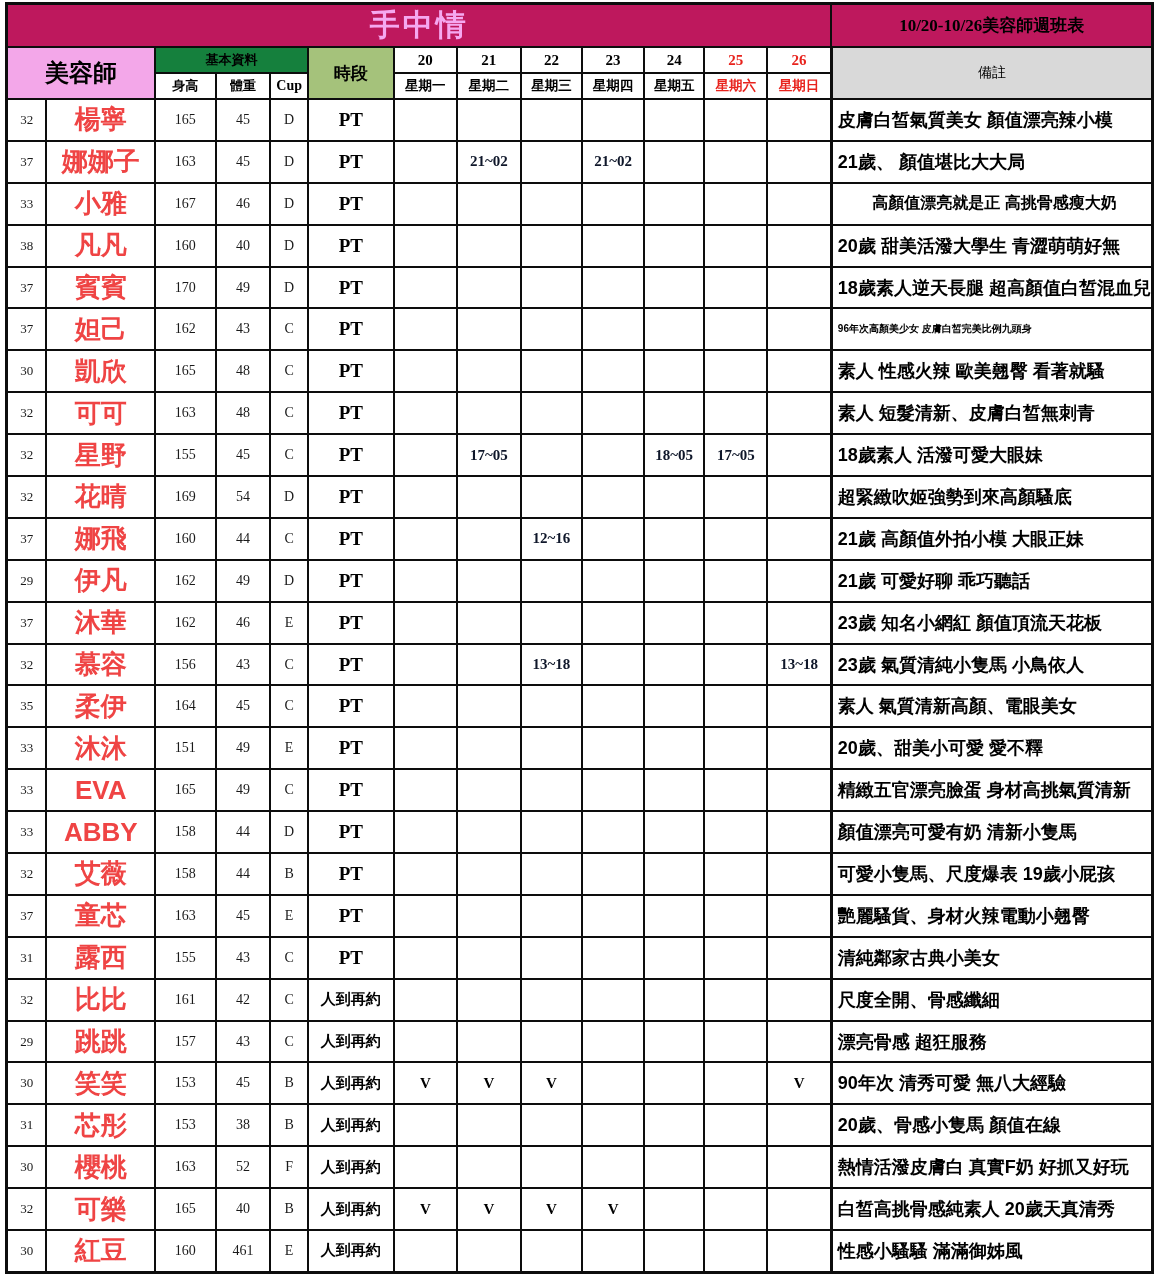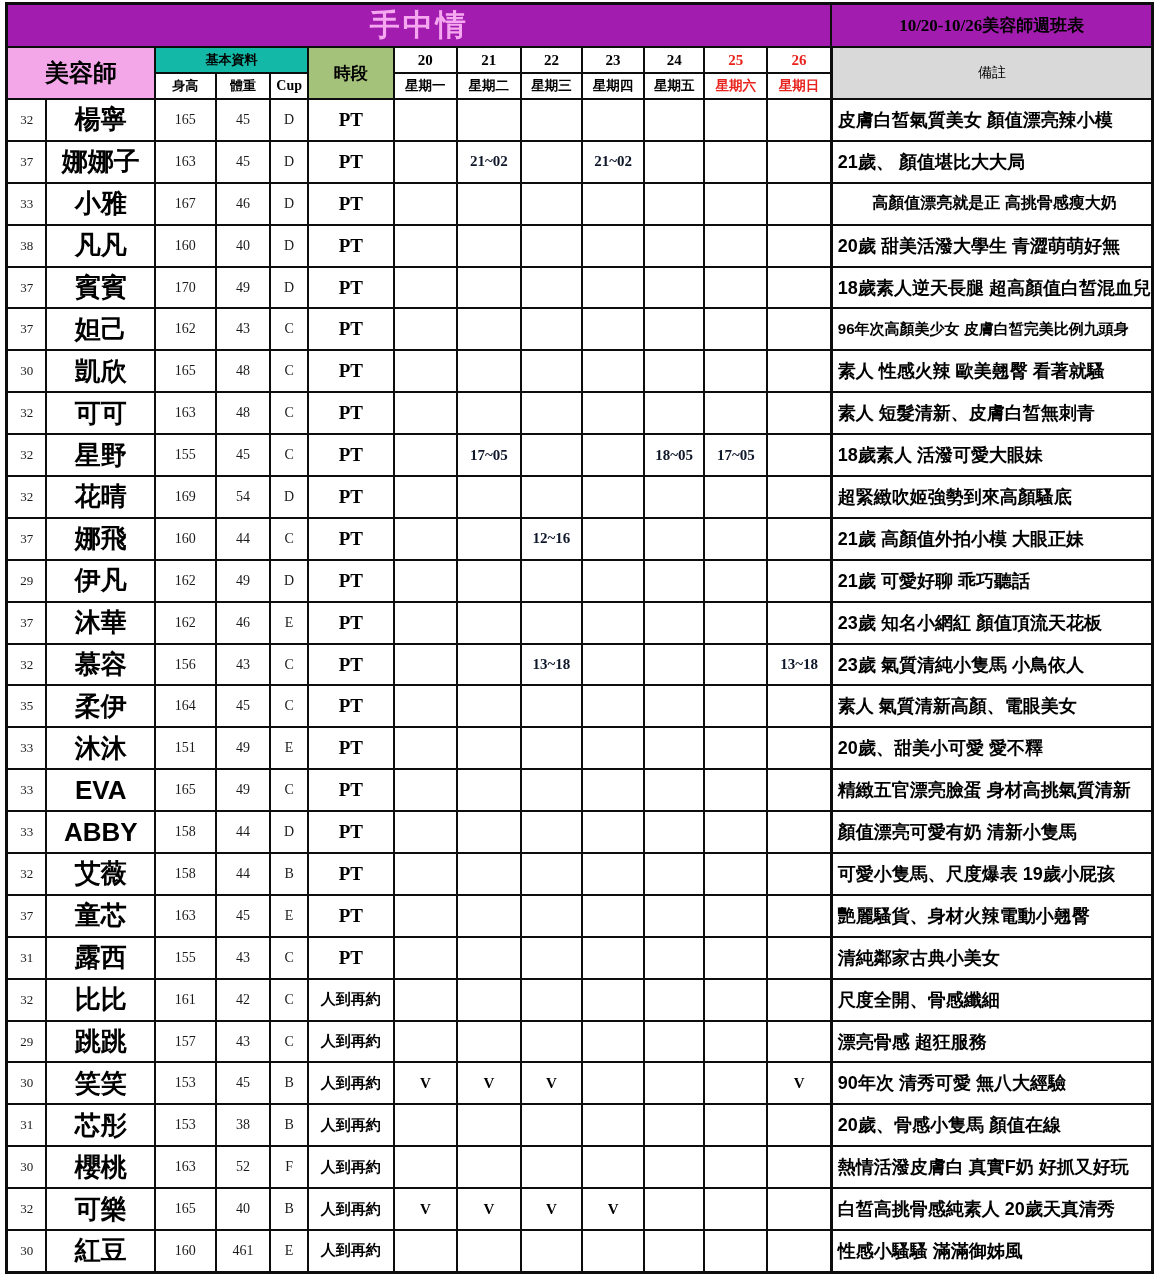--- a/index.html
+++ b/index.html
@@ -34,21 +34,21 @@
   col.c-h      { width: 62px; }
   col.c-w      { width: 56px; }
   col.c-cup    { width: 38px; }
   col.c-shift  { width: 87px; }
   col.c-d0 { width: 64px; } col.c-d1 { width: 65px; } col.c-d2 { width: 62px; }
   col.c-d3 { width: 63px; } col.c-d4 { width: 61px; } col.c-d5 { width: 64px; }
   col.c-d6 { width: 65px; }
   col.c-note   { width: 300px; }
 
   
-  .title-row th { height: 41px; background: #a21caf; }
+  .title-row th { height: 41px; background: #be185d; }
   .title-cell span {
     font-size: 30px;
     font-weight: bold;
     color: #f5a8f0;
     letter-spacing: 3px;
   }
   .subtitle-cell {
     font-size: 17px;
     font-weight: bold;
     color: #000;
@@ -56,21 +56,21 @@
   }
 
   
   .head-top th, .head-sub th { height: 24px; }
   .staff-h {
     background: #f3a7e9;
     font-size: 24px;
     font-weight: bold;
   }
   .basic-h {
-    background: #14b8a6;
+    background: #15803d;
     font-size: 13px;
     font-weight: bold;
   }
   .shift-h {
     background: #a5c27b;
     font-size: 17px;
     font-weight: bold;
   }
   .notes-h {
     background: #d9d9d9;
@@ -101,21 +101,21 @@
   
   tbody td { height: 39.9px; background: #fff; }
   td.age {
     font-family: "Liberation Serif", serif;
     font-size: 13px;
     color: #1a1a1a;
   }
   td.name {
     font-size: 26px;
     font-weight: bold;
-    color: #000000;
+    color: #ef4444;
   }
   td.h, td.w, td.cup {
     font-family: "Liberation Serif", serif;
     font-size: 14px;
     color: #1a1a1a;
   }
   td.shift.pt {
     font-family: "Liberation Serif", serif;
     font-size: 19px;
     font-weight: bold;
@@ -132,21 +132,21 @@
   }
   td.sch.time { color: #0f172a; }
   td.remark {
     text-align: left;
     padding-left: 5px;
     font-size: 18px;
     font-weight: bold;
     border-left: 3px solid #0d0d0d;
   }
   tbody tr:nth-child(3) td.remark { font-size: 16px; text-align: center; }
-  tbody tr:nth-child(6) td.remark { font-size: 15px; }
+  tbody tr:nth-child(6) td.remark { font-size: 10px; }
 
   
   table { border: 3px solid #0d0d0d; }
 </style>
 </head>
 <body>
 
 <div class="sheet">
   <table>
     <colgroup>

